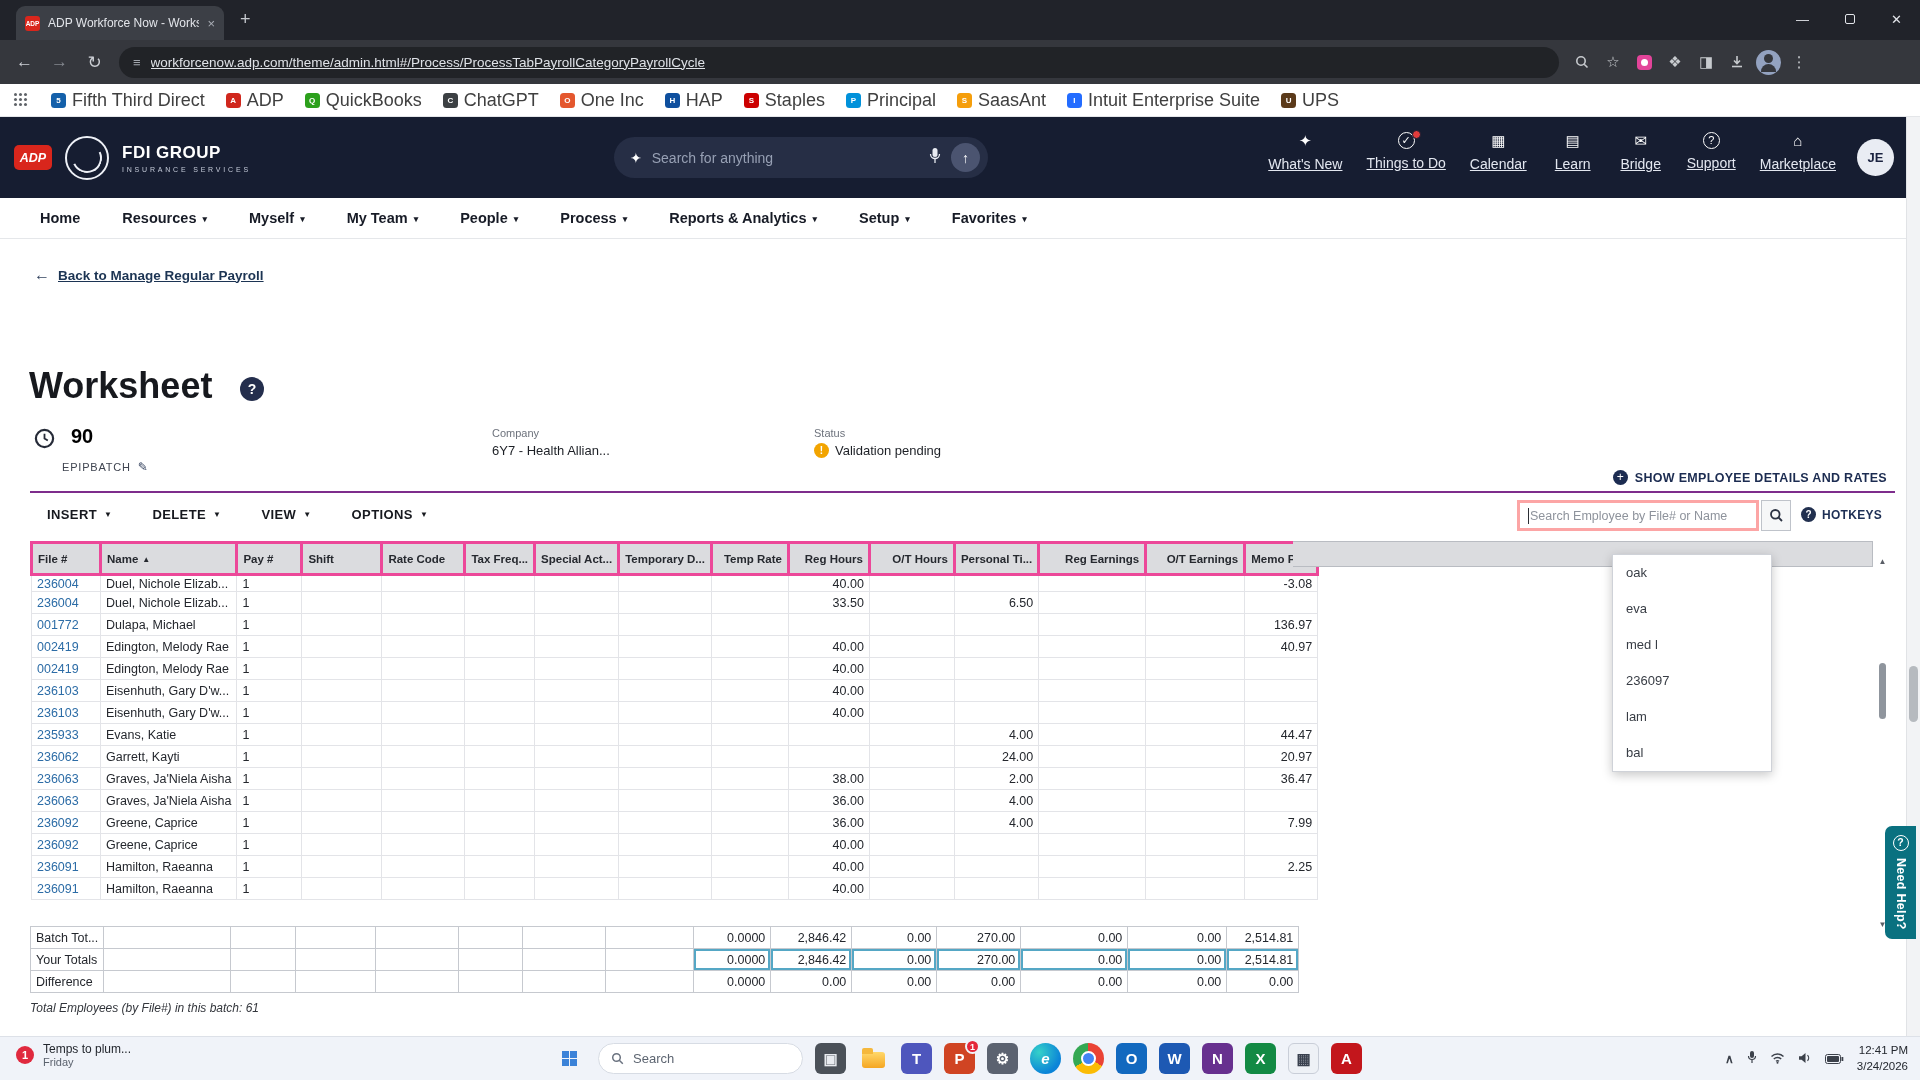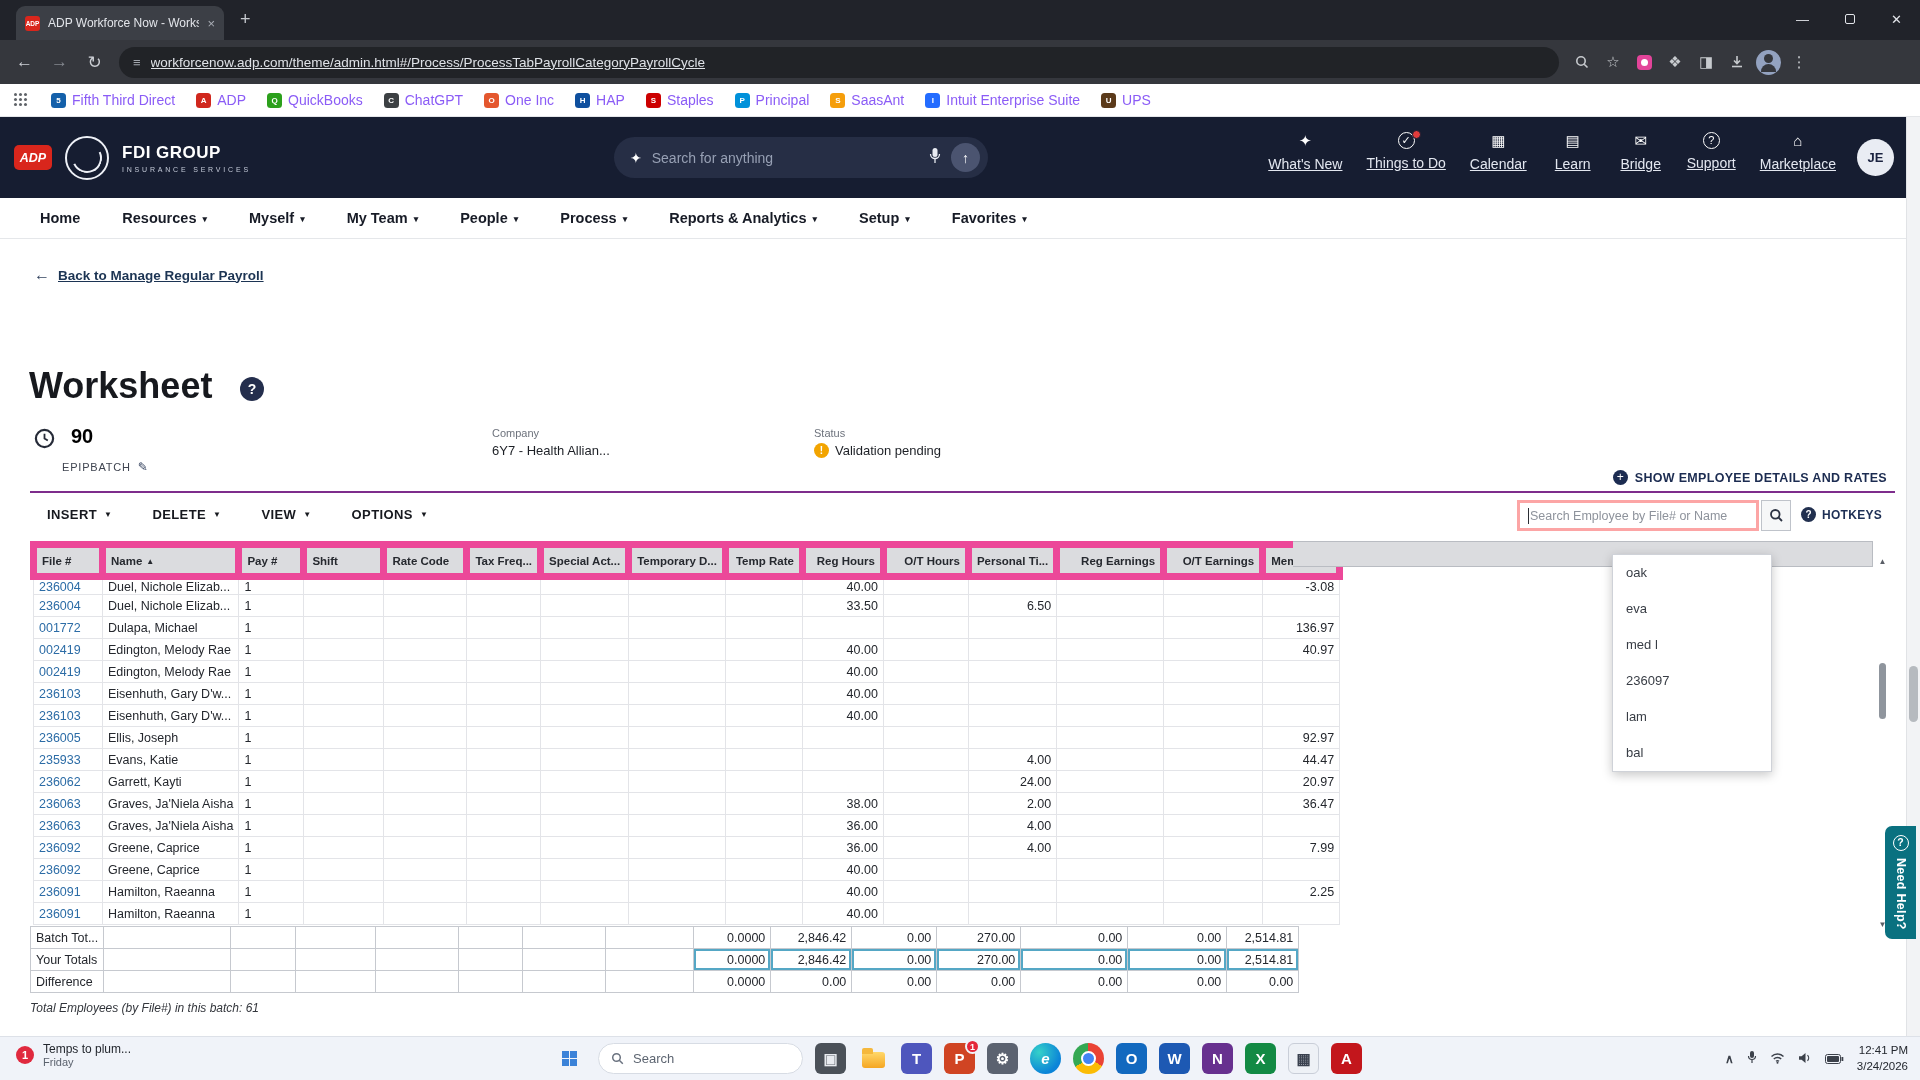--- a/index.html
+++ b/index.html
@@ -42,21 +42,21 @@
   .bookmarks { position:absolute; top:84px; left:0; width:1920px; height:33px; background:#fff;
     border-bottom:1px solid #e4e6e9; display:flex; align-items:center; padding:0 14px; gap:21px; }
   .apps-grid { width:14px; height:14px; position:relative; margin-right:2px; flex:none; }
   .apps-grid::before { content:""; position:absolute; width:3px; height:3px; background:#5f6368;
     border-radius:50%; top:0; left:0;
     box-shadow:5px 0 0 #5f6368,10px 0 0 #5f6368,0 5px 0 #5f6368,5px 5px 0 #5f6368,10px 5px 0 #5f6368,
       0 10px 0 #5f6368,5px 10px 0 #5f6368,10px 10px 0 #5f6368; }
   .bm { display:flex; align-items:center; gap:6px; }
   .bm-ico { width:15px; height:15px; border-radius:3.5px; color:#fff; font-size:8px; font-weight:bold;
     display:flex; align-items:center; justify-content:center; flex:none; }
-  .bm-label { font-size:14px; color:#8b5cf6; white-space:nowrap; }
+  .bm-label { font-size:18px; color:#404040; white-space:nowrap; }
 
   
   .adp-header { position:absolute; top:117px; left:0; width:1920px; height:81px; background:#161d31; }
   .adp-left { position:absolute; left:14px; top:0; height:81px; display:flex; align-items:center; gap:13px; }
   .adp-logo { width:38px; height:25px; background:#d9261c; border-radius:5px; color:#fff; font-weight:bold;
     font-style:italic; font-size:12.5px; display:flex; align-items:center; justify-content:center; }
   .brand-emblem { width:44px; height:44px; border:2.5px solid #eef1f7; border-radius:50%; position:relative; }
   .brand-emblem::before { content:""; position:absolute; inset:5px; border:2.5px solid #eef1f7;
     border-radius:50%; border-top-color:transparent; border-left-color:transparent; transform:rotate(20deg); }
   .bt1 { font-size:17px; font-weight:bold; color:#fff; letter-spacing:.5px; }
@@ -124,21 +124,21 @@
   .search-btn { position:absolute; left:1761px; top:261px; width:30px; height:31px; background:#f6f7f8;
     border:1px solid #bfc3ca; display:flex; align-items:center; justify-content:center; z-index:31; }
   .hotkeys { position:absolute; left:1801px; top:268px; display:flex; align-items:center; gap:6px; }
   .hk-ico { width:15px; height:15px; border-radius:50%; background:#22304f; color:#fff; font-size:10px;
     font-weight:bold; text-align:center; line-height:15px; }
   .hk-label { font-size:12px; font-weight:bold; color:#1d2f55; letter-spacing:.3px; }
 
   
   .table-wrap { position:absolute; left:30px; top:302px; }
   table.grid { border-collapse:collapse; table-layout:fixed; }
-  .grid th { height:32px; background:#dbdcdf; border:7px solid #ec4899; font-size:11.5px; font-weight:bold;
+  .grid th { height:32px; background:#dbdcdf; border:3px solid #ec4899; font-size:11.5px; font-weight:bold;
     color:#26292f; padding:0 5px; text-align:left; white-space:nowrap; overflow:hidden; }
   .grid th.num { text-align:right; }
   .grid td { height:22px; border:1px solid #e3e4e8; font-size:12.5px; color:#24272d; padding:0 5px;
     white-space:nowrap; overflow:hidden; background:#fff; }
   .grid td.num { text-align:right; }
   .grid td.filecol { color:#2c6ca6; }
   tr.clipped td { height:17px; }
   .sort-arrow { font-size:8px; margin-left:4px; vertical-align:1px; }
   .header-fill { position:absolute; left:1263px; top:0; width:580px; height:26px; background:#dbdcdf;
     border:1px solid #b9bcc2; border-left:none; }
@@ -627,37 +627,20 @@
             <td></td>
             <td class="num"></td>
             <td class="num">40.00</td>
             <td class="num"></td>
             <td class="num"></td>
             <td class="num"></td>
             <td class="num"></td>
             <td class="num"></td>
           </tr>
           <tr>
-            <td class="filecol ">236005</td>
-            <td>Ellis, Joseph</td>
-            <td>1</td>
-            <td></td>
-            <td></td>
-            <td></td>
-            <td></td>
-            <td></td>
-            <td class="num"></td>
-            <td class="num"></td>
-            <td class="num"></td>
-            <td class="num"></td>
-            <td class="num"></td>
-            <td class="num"></td>
-            <td class="num">92.97</td>
-          </tr>
-          <tr>
             <td class="filecol ">235933</td>
             <td>Evans, Katie</td>
             <td>1</td>
             <td></td>
             <td></td>
             <td></td>
             <td></td>
             <td></td>
             <td class="num"></td>
             <td class="num"></td>

